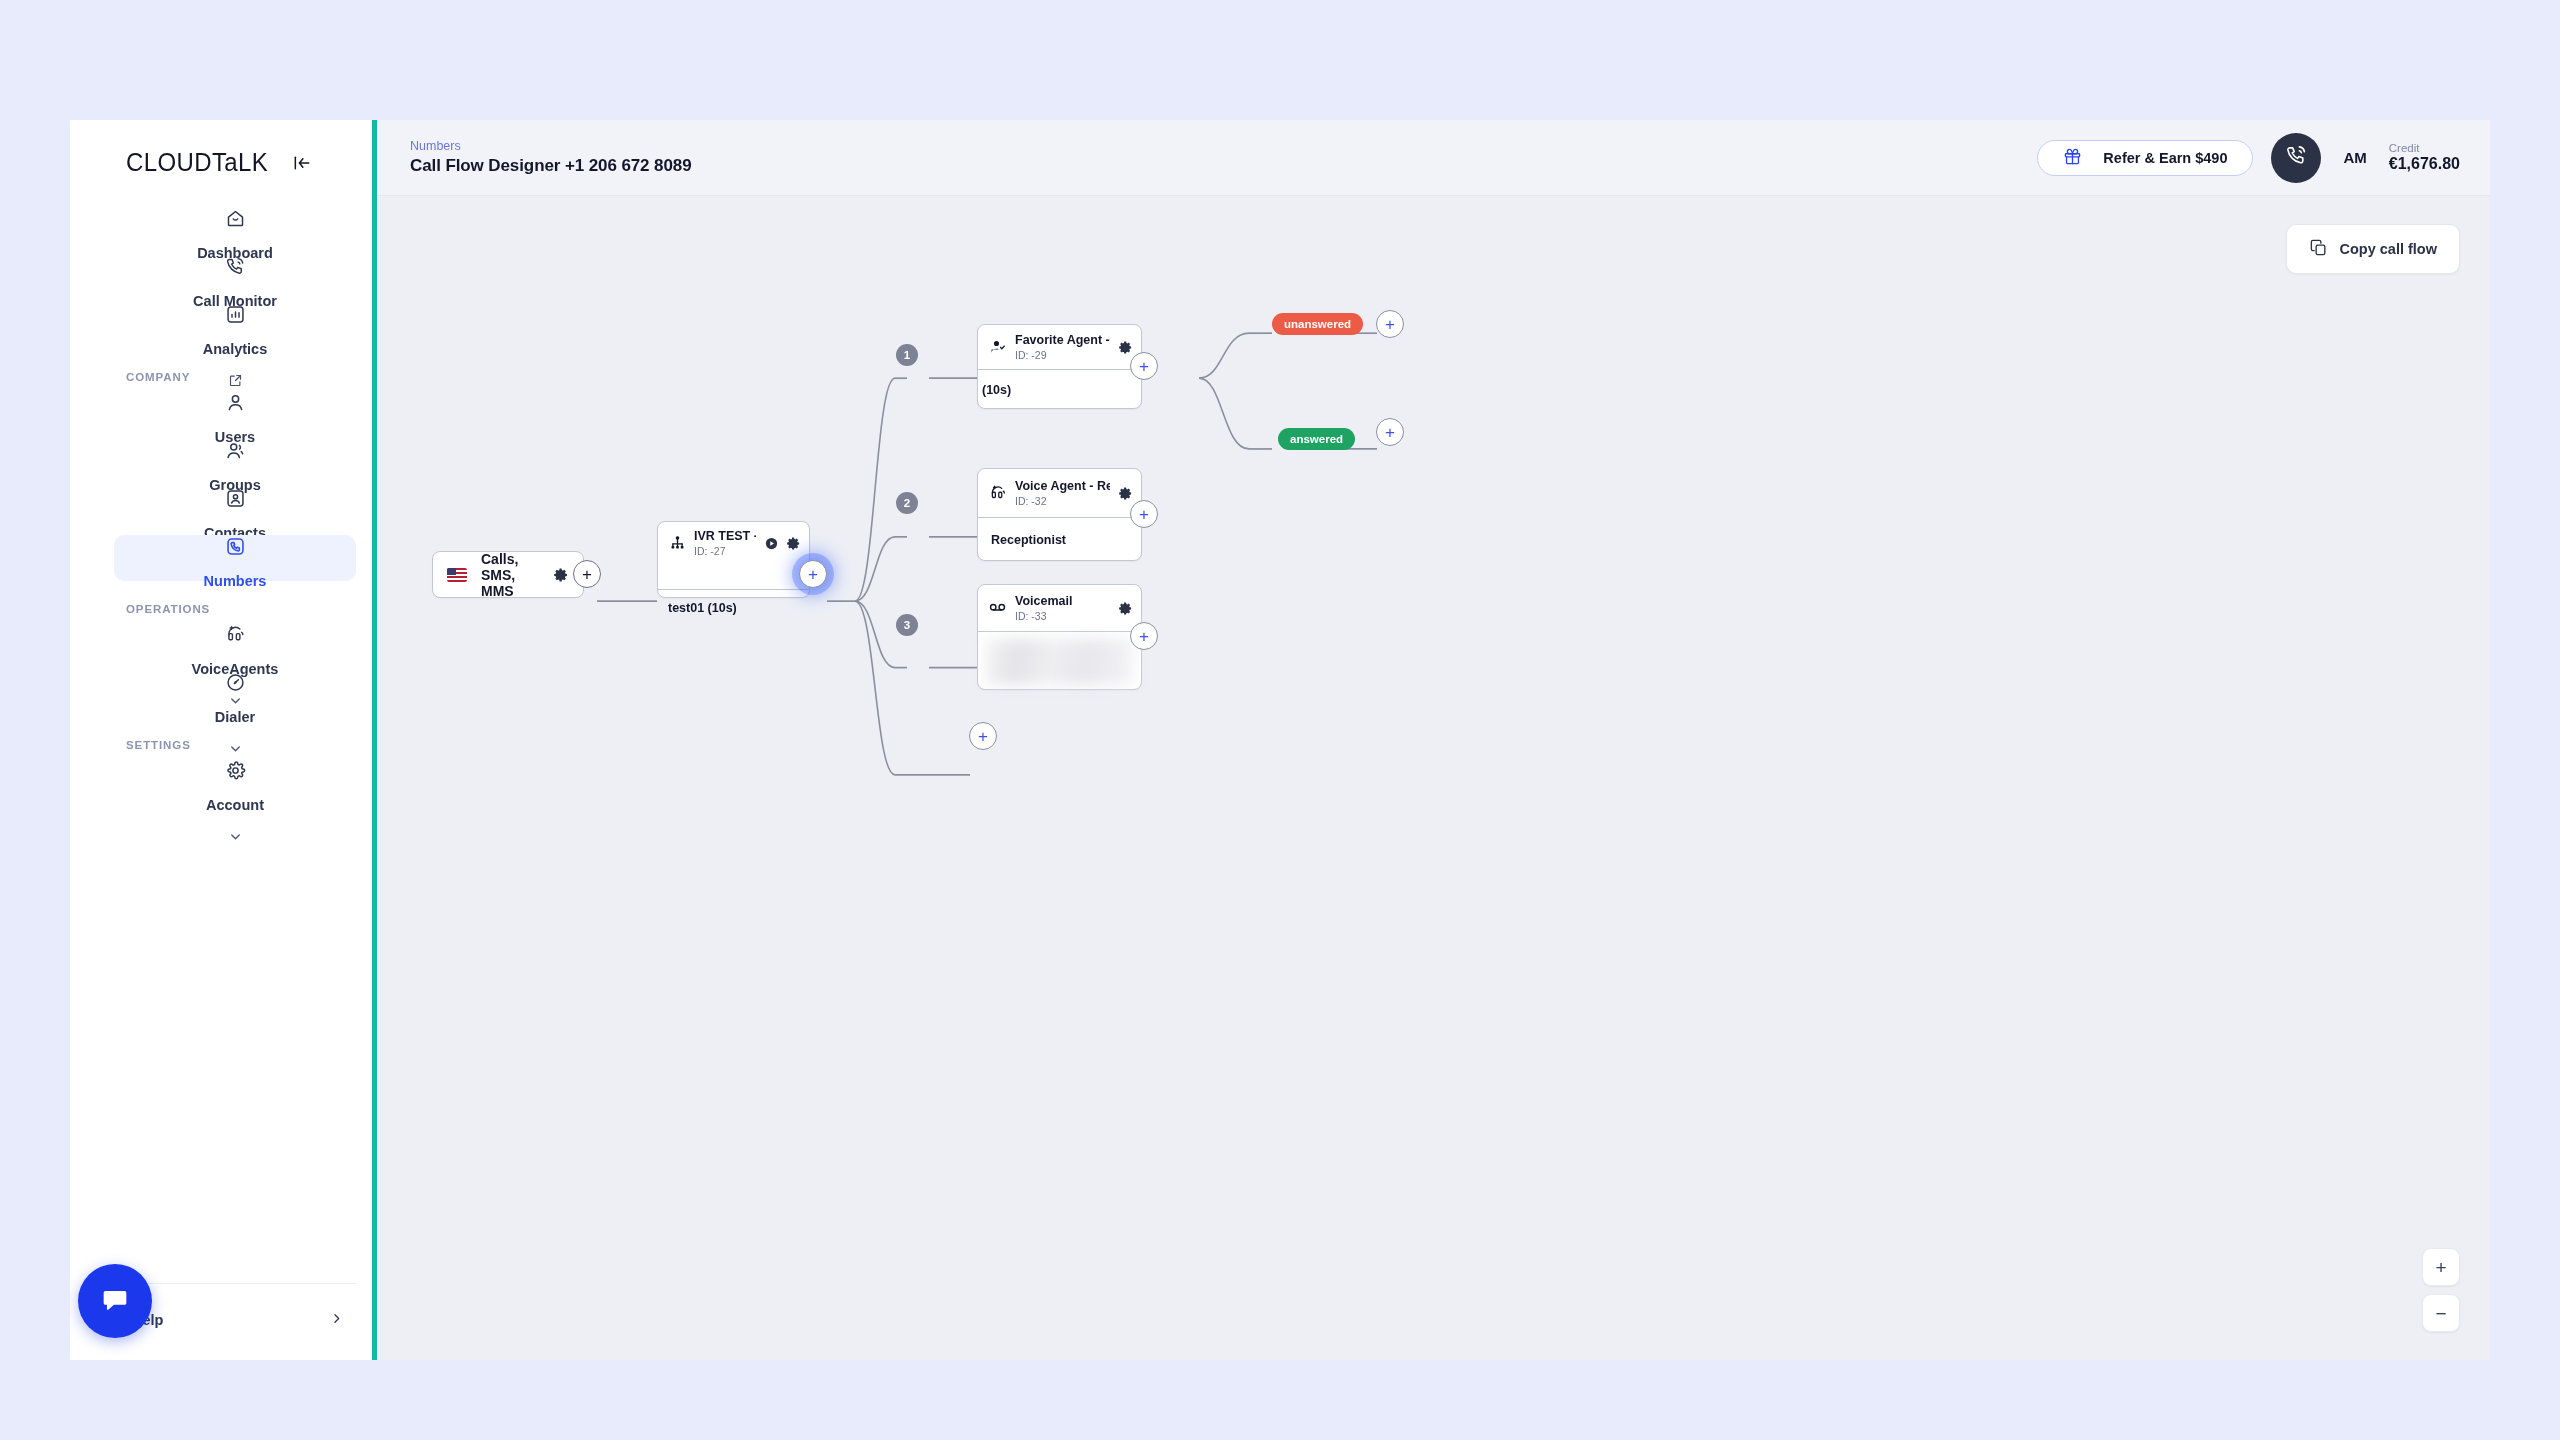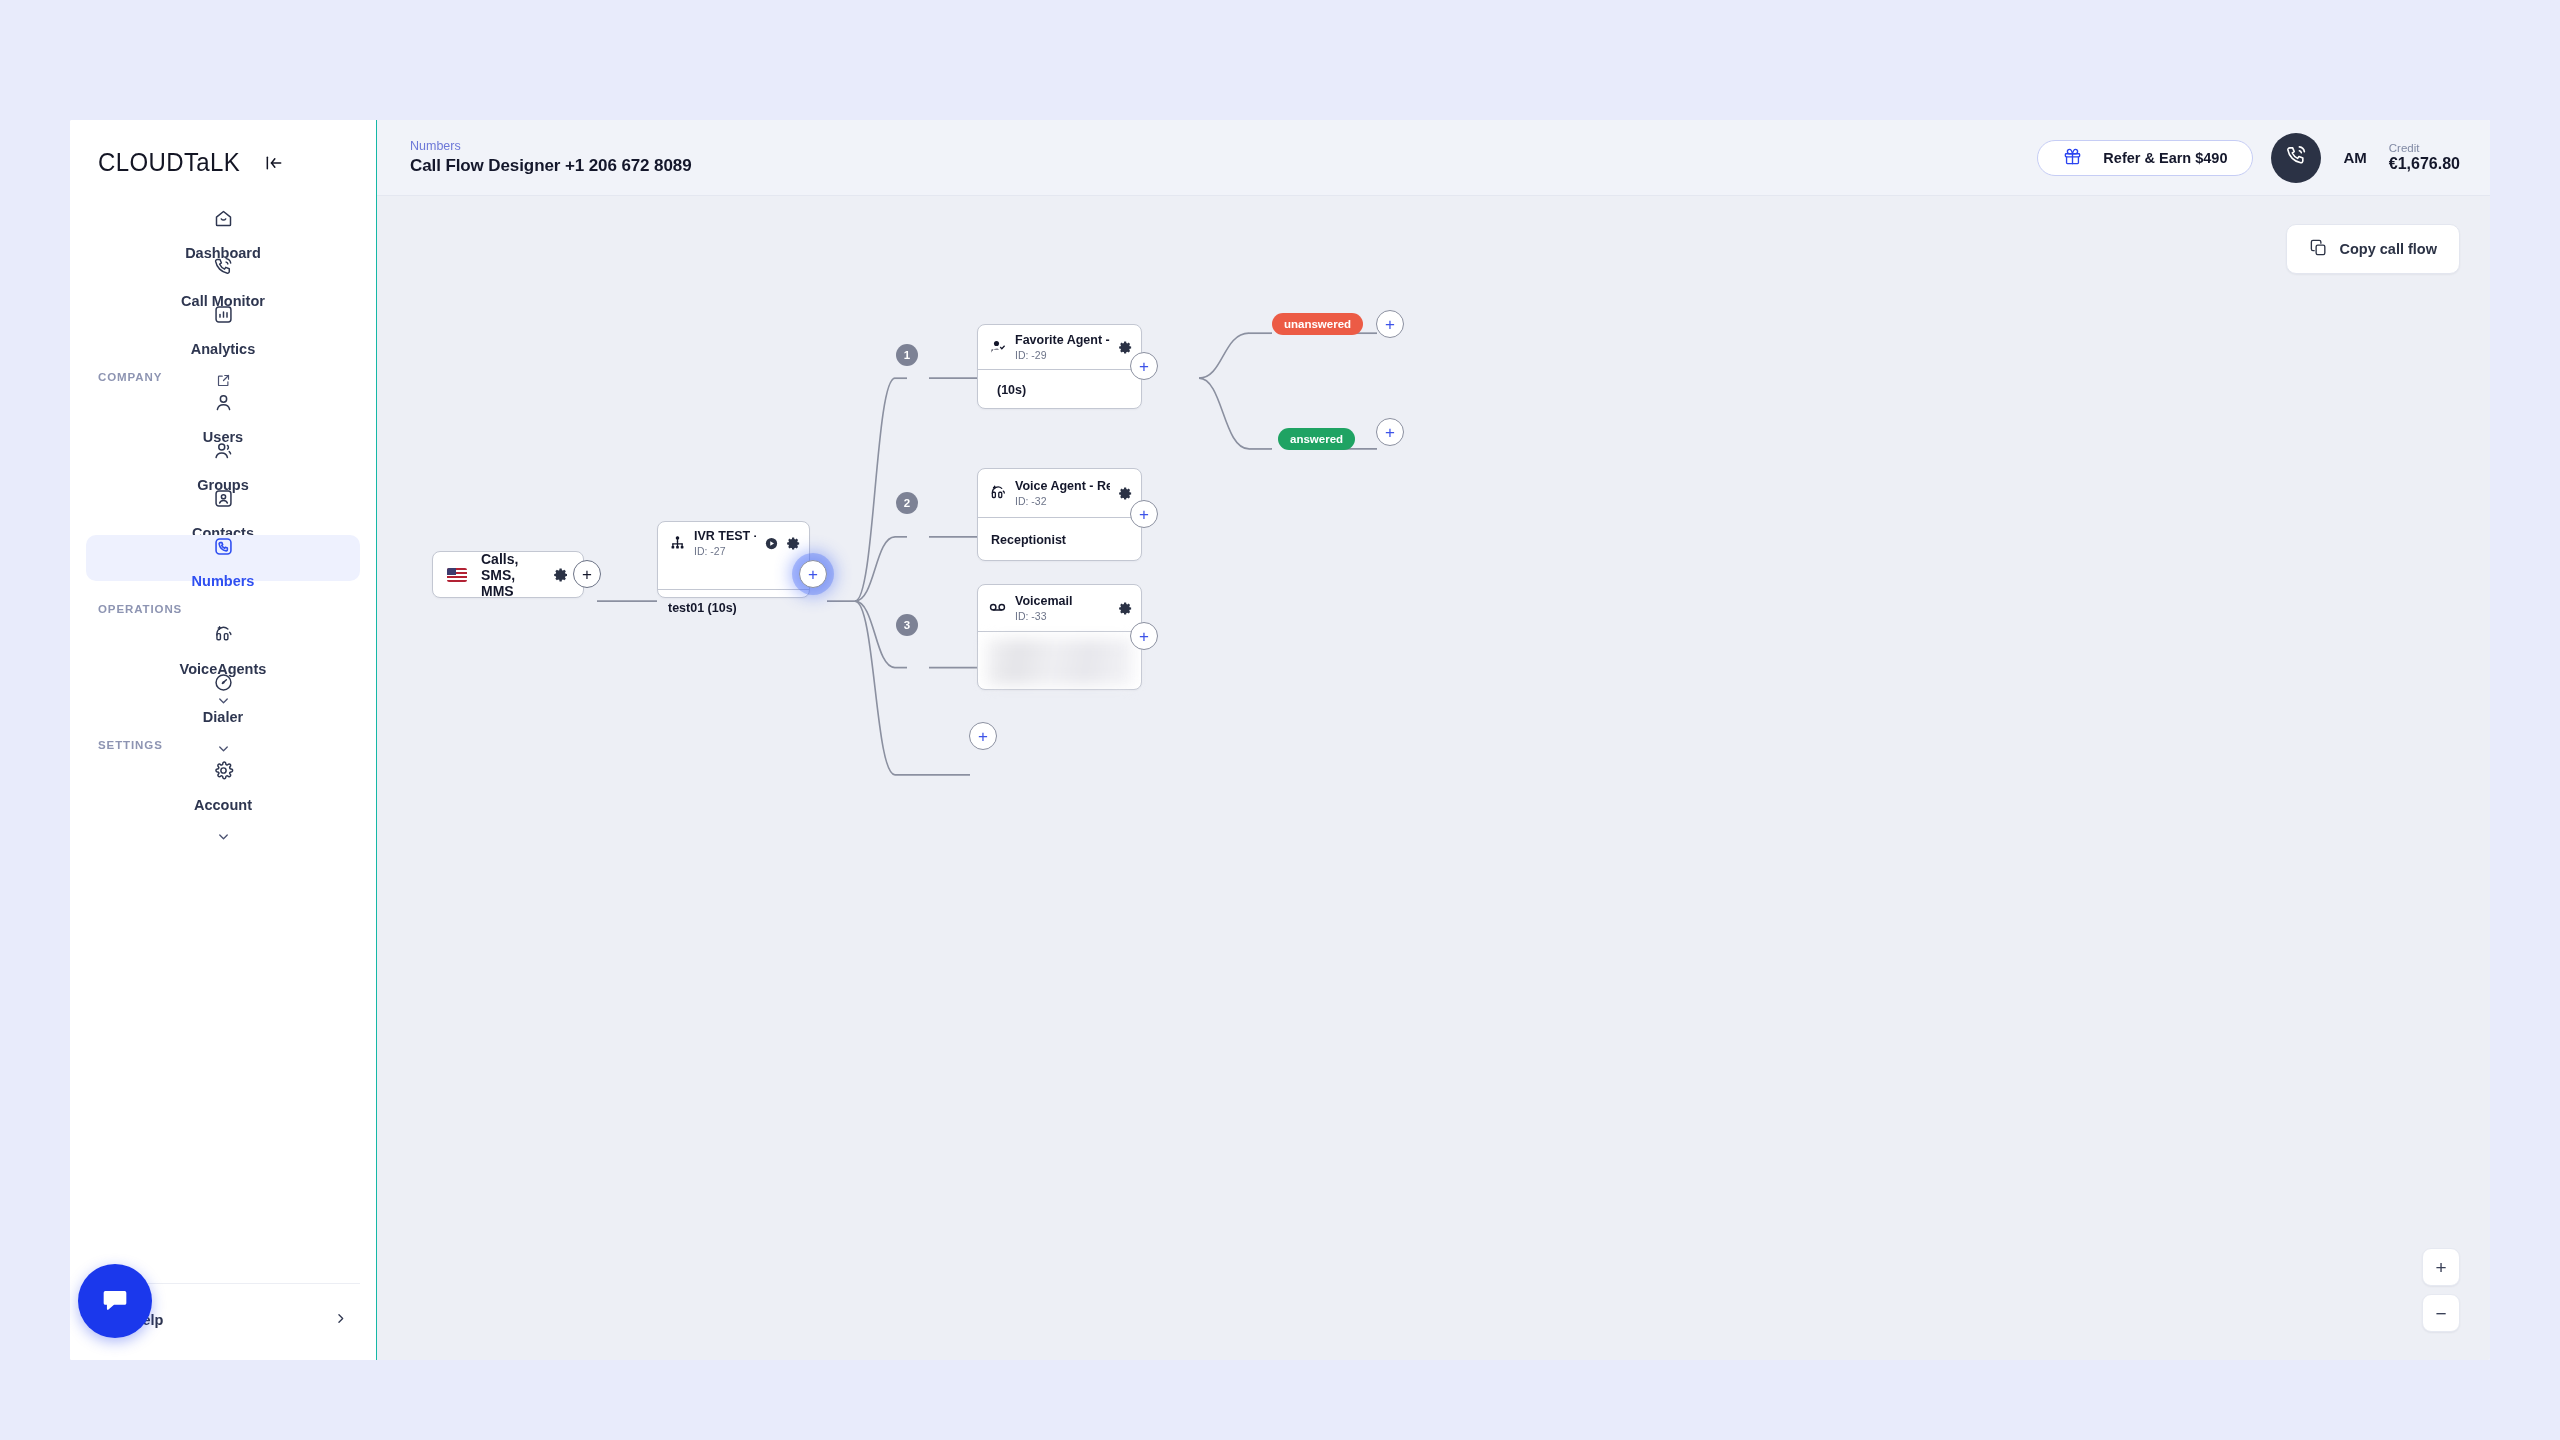--- a/index.html
+++ b/index.html
@@ -20,21 +20,22 @@
     border-radius: 2px;
     overflow: hidden;
   }
 
   
   .sidebar {
     width: 307px;
     background: #ffffff;
     position: relative;
     flex: 0 0 307px;
-    border-right: 1px solid #14b8a6;
+    border-right: 5px solid #14b8a6;
+    padding-left: 28px;
   }
   .brand {
     display: flex; align-items: center; gap: 14px;
     padding: 28px 24px 26px 28px;
   }
   .brand-logo {
     font-family: "Liberation Sans", sans-serif;
     font-size: 25px;
     font-weight: 400;
     letter-spacing: 0.4px;
@@ -620,21 +621,21 @@
           </span>
           <span class="node-actions">
             <span class="icon-btn">
               <svg width="15" height="15" viewBox="0 0 24 24" fill="#2b3245">
                   <path d="M12 8.3A3.7 3.7 0 1 0 12 15.7 3.7 3.7 0 0 0 12 8.3zm0 5.8a2.1 2.1 0 1 1 0-4.2 2.1 2.1 0 0 1 0 4.2z"></path>
                   <path d="M21 13.6v-3.2l-2.3-.4a7 7 0 0 0-.7-1.7l1.3-1.9-2.3-2.3-1.9 1.3a7 7 0 0 0-1.7-.7L13 2.4H9.8l-.4 2.3a7 7 0 0 0-1.7.7L5.8 4.1 3.5 6.4l1.3 1.9a7 7 0 0 0-.7 1.7l-2.3.4v3.2l2.3.4a7 7 0 0 0 .7 1.7l-1.3 1.9 2.3 2.3 1.9-1.3a7 7 0 0 0 1.7.7l.4 2.3H13l.4-2.3a7 7 0 0 0 1.7-.7l1.9 1.3 2.3-2.3-1.3-1.9a7 7 0 0 0 .7-1.7z"></path>
                 </svg>
             </span>
           </span>
         </div>
-        <div class="node-body" style="min-height:40px;padding:9px 19px;font-size:12.5px;">(10s)</div>
+        <div class="node-body" style="min-height:40px;padding:9px 4px;font-size:12.5px;">(10s)</div>
       </div>
       <div class="plus" style="left:753px; top:156px;">+</div>
 
       <div class="badge" style="left:895px; top:117px; background:#ec5b45;">unanswered</div>
       <div class="plus" style="left:999px; top:114px;">+</div>
 
       <div class="badge" style="left:901px; top:232px; background:#1fa363;">answered</div>
       <div class="plus" style="left:999px; top:222px;">+</div>
 
       <div class="node" style="left:600px; top:272px; width:165px; height:93px;">

